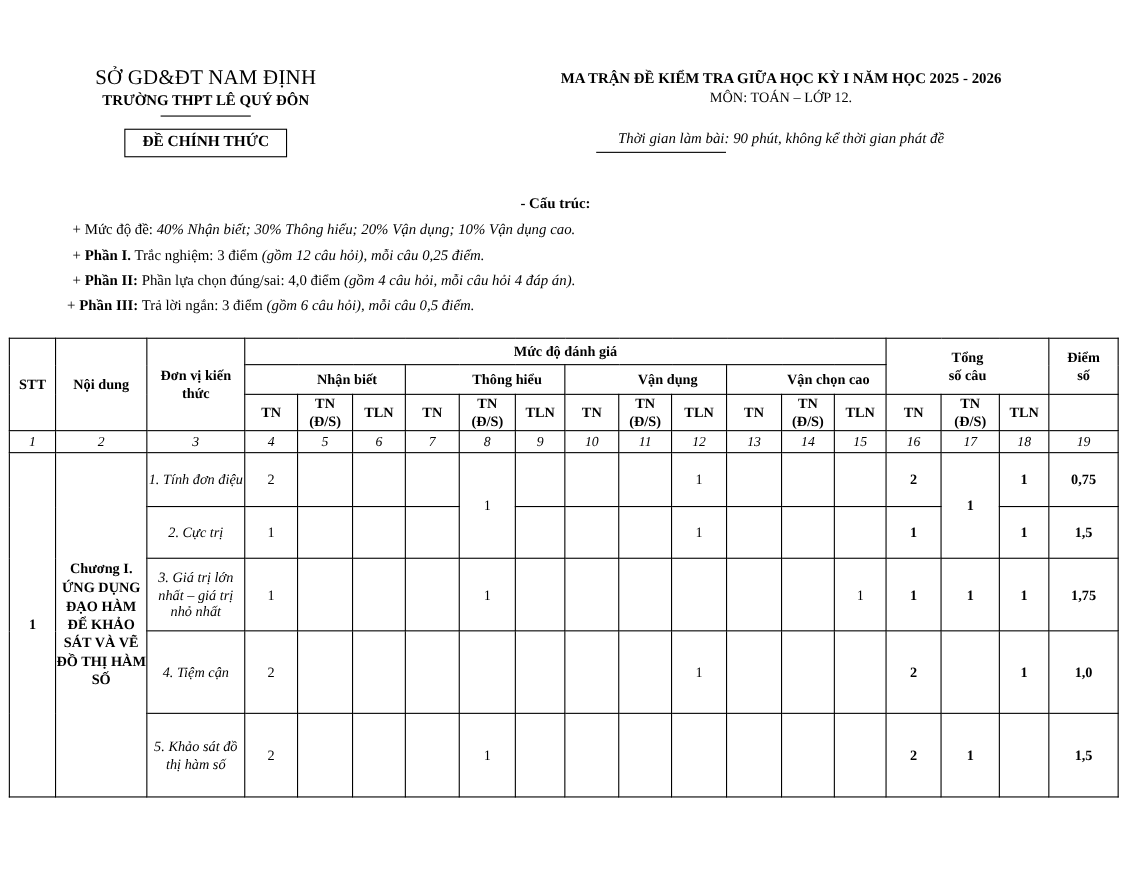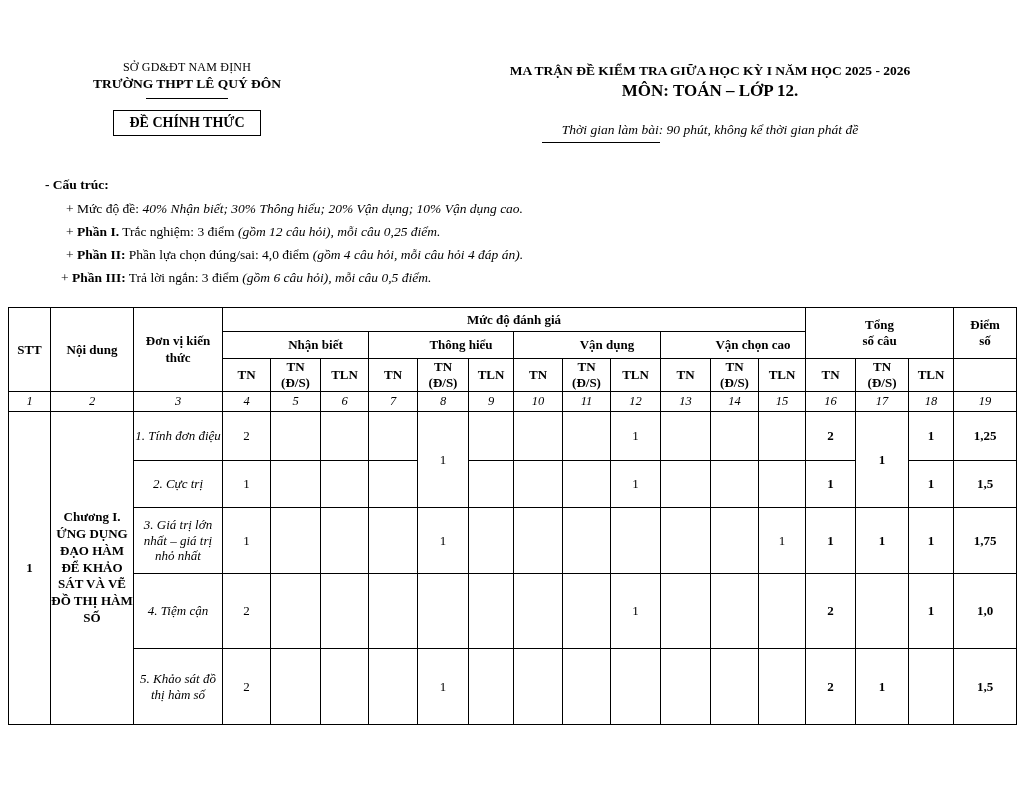--- a/index.html
+++ b/index.html
@@ -2,35 +2,35 @@
 <html><head>
 <meta charset="utf-8">
 <style>
   html,body { margin:0; padding:0; background:#fff; }
   .page {
     position:relative; width:1024px; height:792px; background:#ffffff;
     font-family:"Liberation Serif", serif; color:#000; overflow:hidden;
   }
   
   .hdr-left { position:absolute; left:68px; top:60px; width:238px; text-align:center; }
-  .hdr-left .l1 { font-size:12px; letter-spacing:0.2px; }
+  .hdr-left .l1 { font-size:19px; letter-spacing:0.2px; }
   .hdr-left .l2 { font-size:13.5px; font-weight:bold; margin-top:1px; }
   .hdr-rule { width:82px; border:0; border-top:1.4px solid #000; margin:6px auto 0; }
   .stamp-box {
     display:inline-block; border:1.5px solid #000; padding:4px 15px;
     margin-top:11px; font-weight:bold; font-size:14px;
   }
   .hdr-right { position:absolute; left:450px; top:63px; width:520px; text-align:center; }
   .hdr-right .t1 { font-size:13.5px; font-weight:bold; }
-  .hdr-right .t2 { font-size:17px; font-weight:bold; margin-top:2px; }
+  .hdr-right .t2 { font-size:13px; font-weight:normal; margin-top:2px; }
   .hdr-right .time { font-size:13.5px; font-style:italic; margin-top:21px; }
   .time-rule { width:118px; border:0; border-top:1.4px solid #000; margin:4px 0 0 92px; }
   
   .structure { position:absolute; left:45px; top:177px; width:920px; font-size:13.5px; }
-  .structure .label { font-weight:bold; margin-bottom:8px; }
+  .structure .label { font-weight:bold; margin-bottom:8px;text-align:center; }
   .structure .line { margin-bottom:7px; padding-left:21px;font-family:Liberation Serif, serif; }
   .b { font-weight:bold; }
   .i { font-style:italic; }
   
   table.matrix {
     position:absolute; left:8px; top:307px; width:1008px;
     border-collapse:collapse; table-layout:fixed;
   }
   .matrix th, .matrix td {
     border:1px solid #000; text-align:center; vertical-align:middle;
@@ -172,21 +172,21 @@
       <td></td>
       <td></td>
       <td></td>
       <td>1</td>
       <td></td>
       <td></td>
       <td></td>
       <td class="tot">2</td>
       <td rowspan="2" class="tot">1</td>
       <td class="tot">1</td>
-      <td class="tot">1,25</td>
+      <td class="tot">0,75</td>
     </tr>
 
     <tr class="r2">
       <td class="unit">2. Cực trị</td>
       <td>1</td>
       <td></td>
       <td></td>
       <td></td>
       <td></td>
       <td></td>

